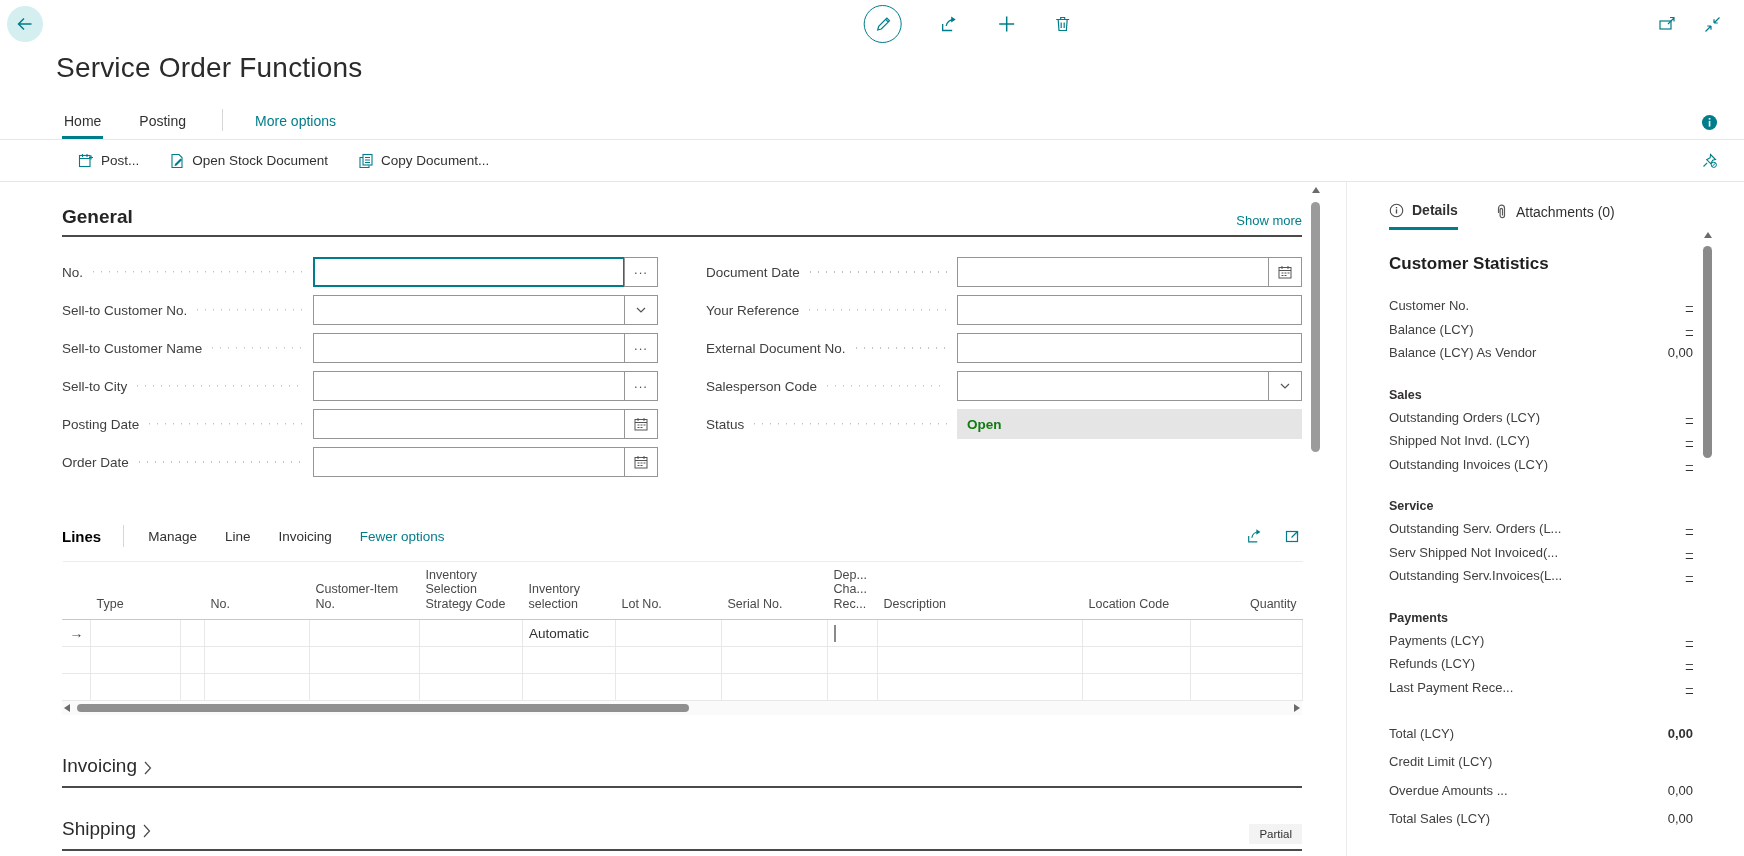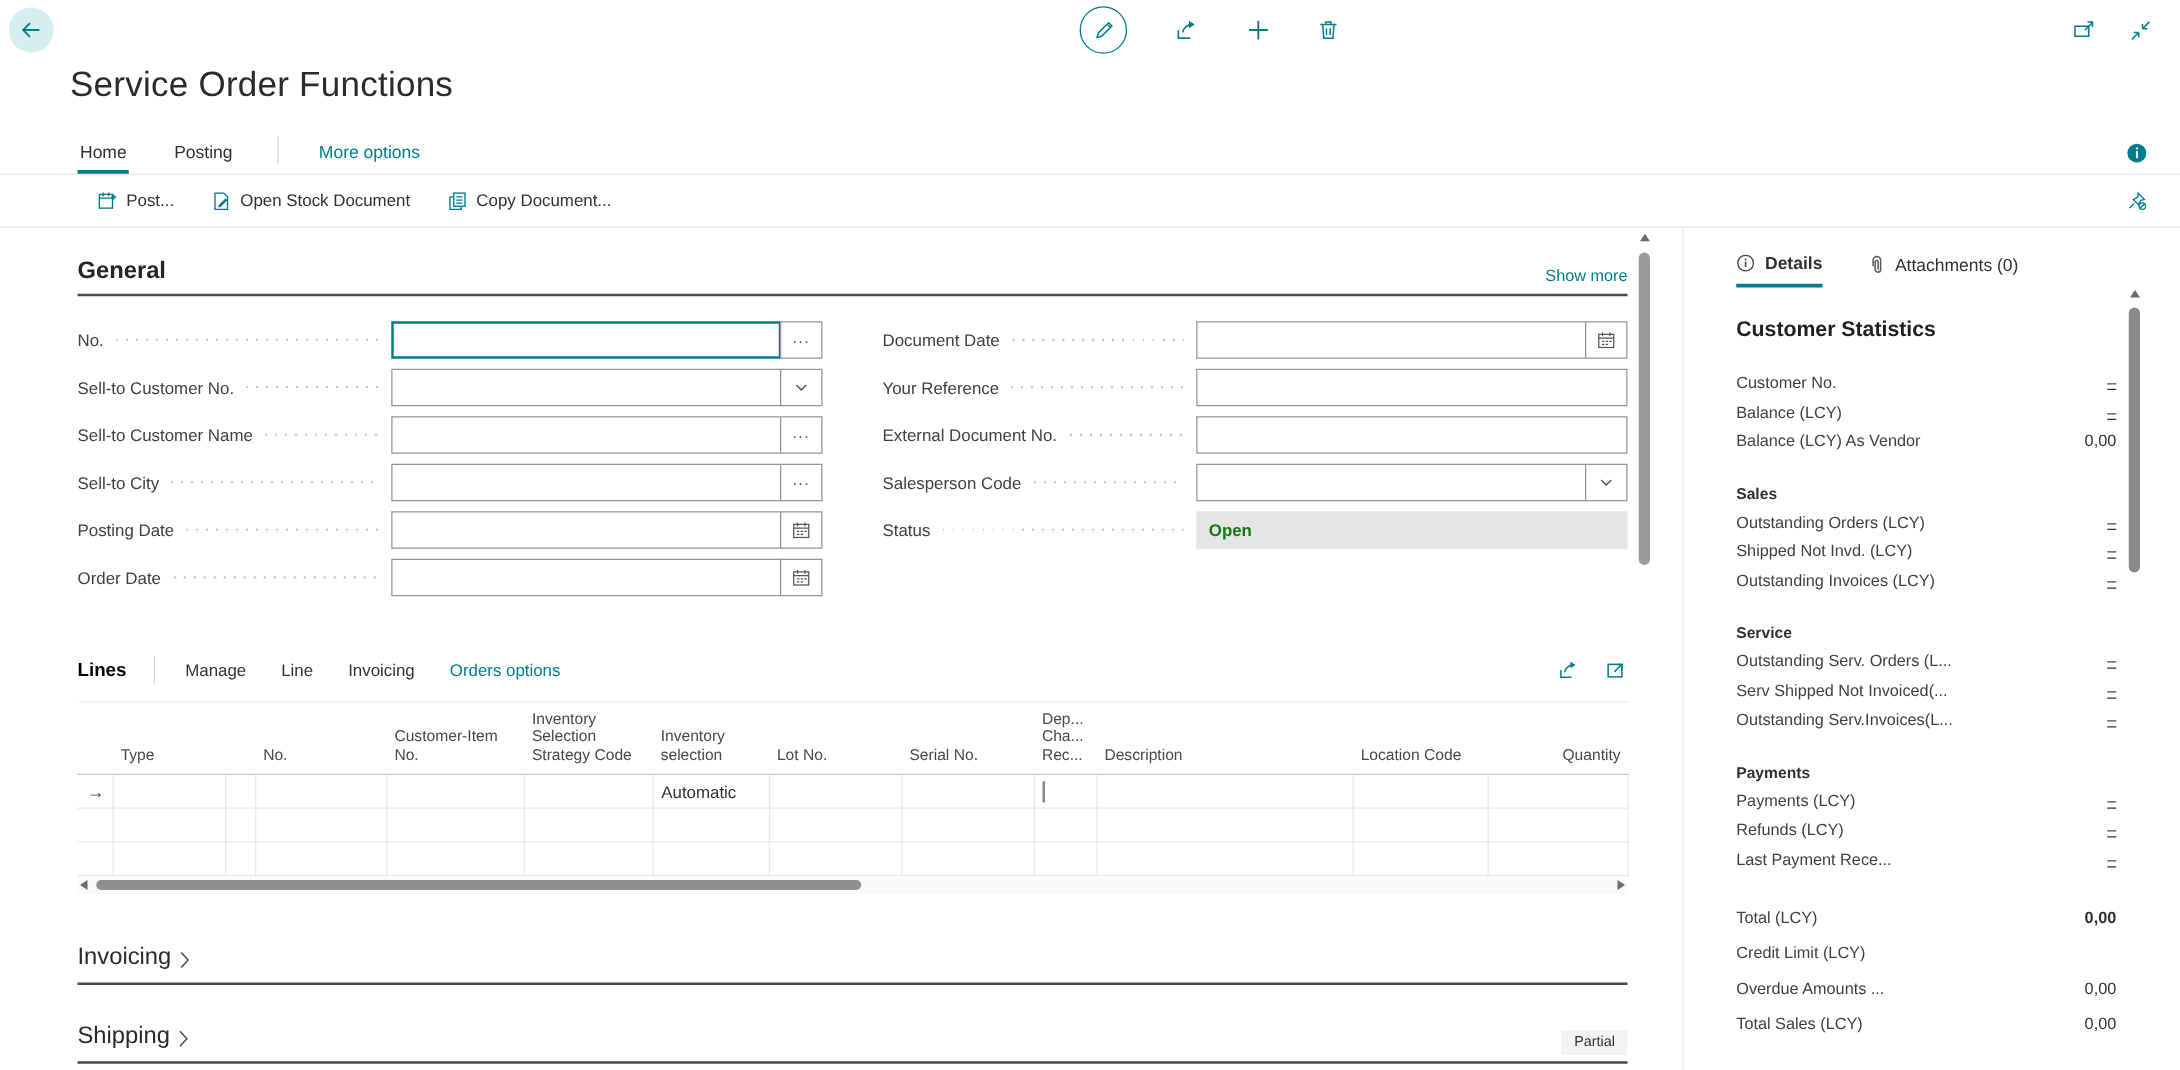--- a/index.html
+++ b/index.html
@@ -383,21 +383,21 @@
             </div>
           </div>
         </div>
 
         <div class="lines-menu">
           <span class="lines-title">Lines</span>
           <span class="lines-divider"></span>
           <span class="lines-item">Manage</span>
           <span class="lines-item">Line</span>
           <span class="lines-item">Invoicing</span>
-          <span class="lines-item fewer">Orders options</span>
+          <span class="lines-item fewer">Fewer options</span>
           <span class="lines-icons">
             <span class="icon-btn">
               <span>
                   <svg width="18" height="18" viewBox="0 0 20 20">
                     <path d="M3 10v6.5h9.5" fill="none" stroke="#007d8a" stroke-width="1.3"></path>
                     <path d="M6.5 12c.5-4 4-6.5 8-6.5" fill="none" stroke="#007d8a" stroke-width="1.3"></path>
                     <path d="M11.5 2.5l4.5 3-4.5 3z" fill="#007d8a"></path>
                   </svg>
                 </span>
             </span>

